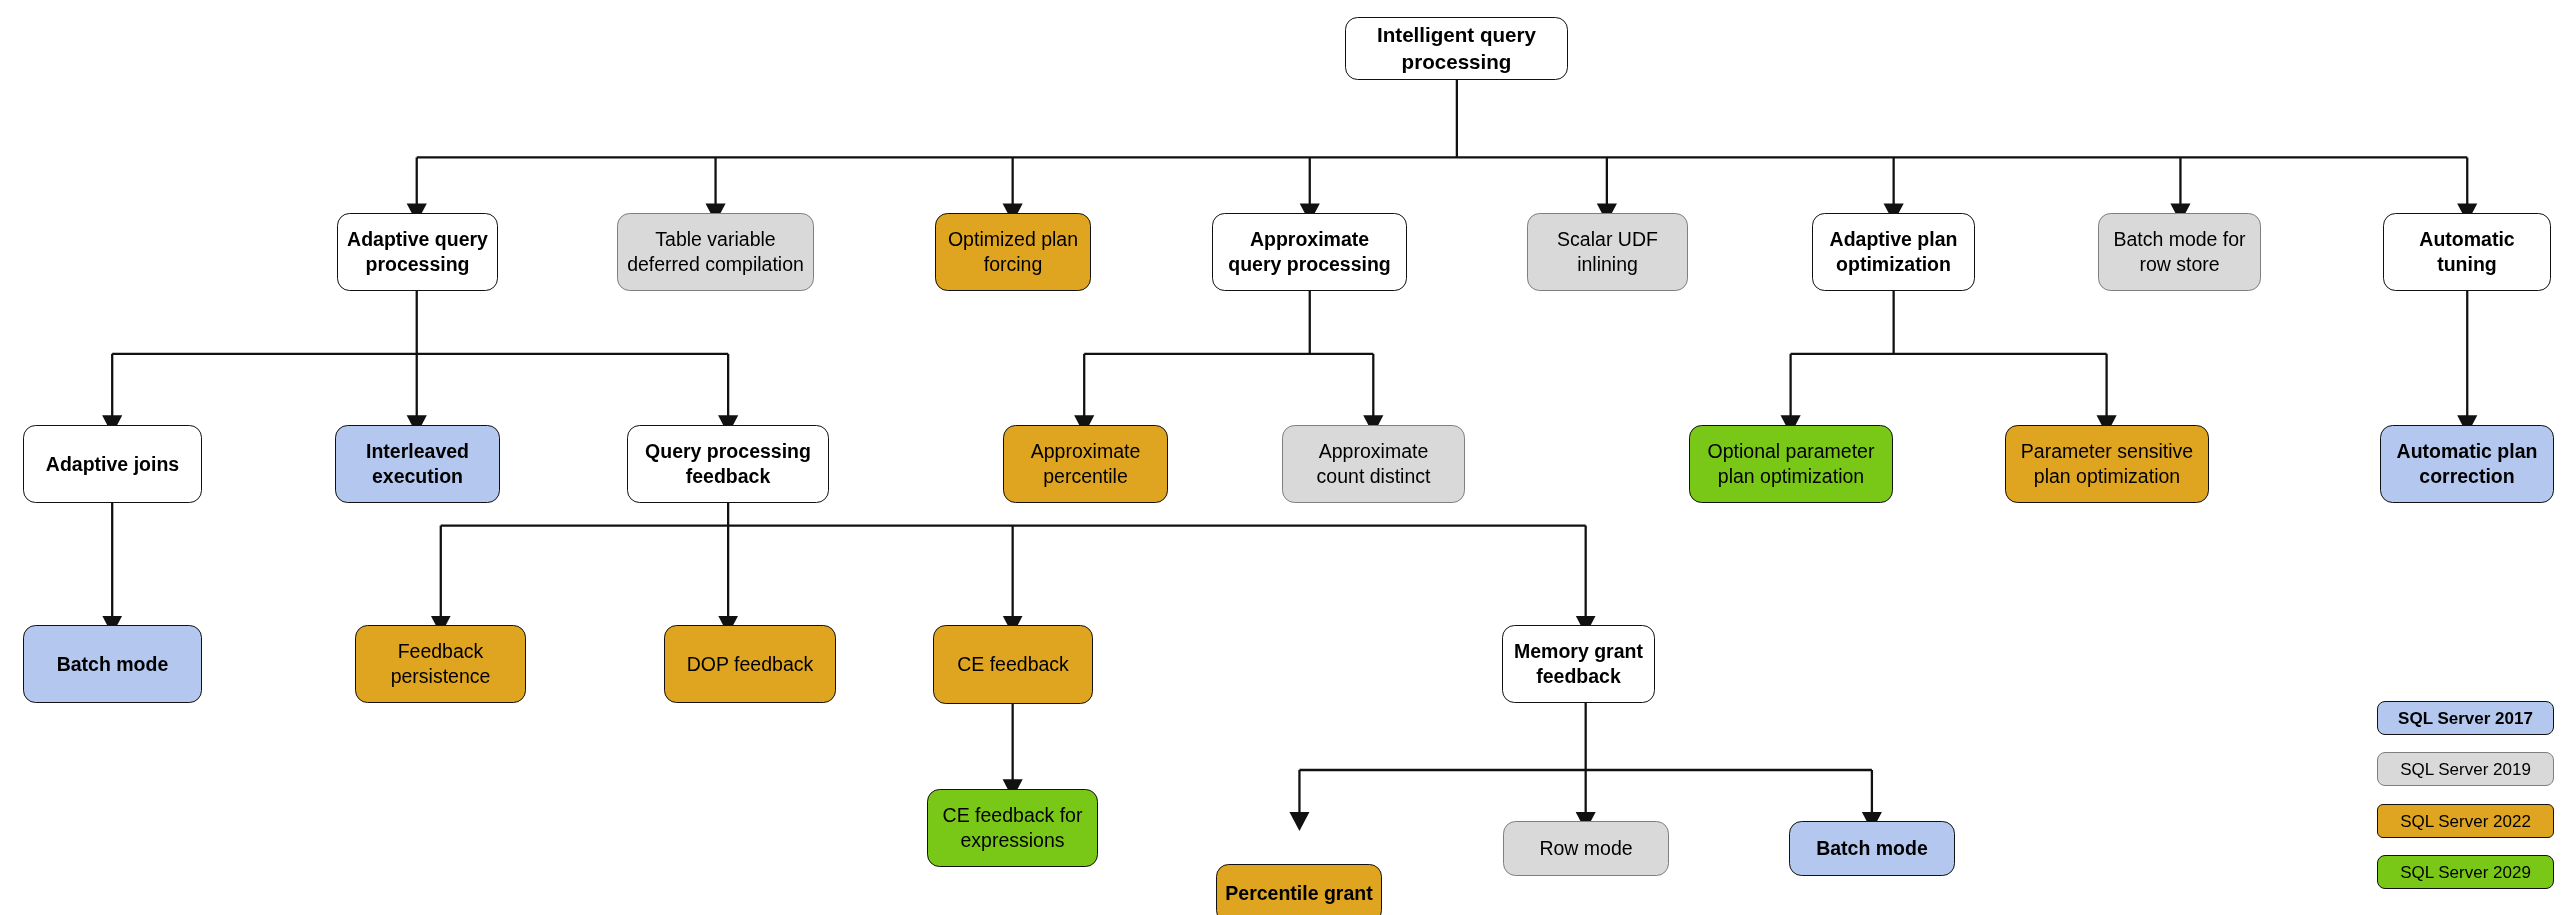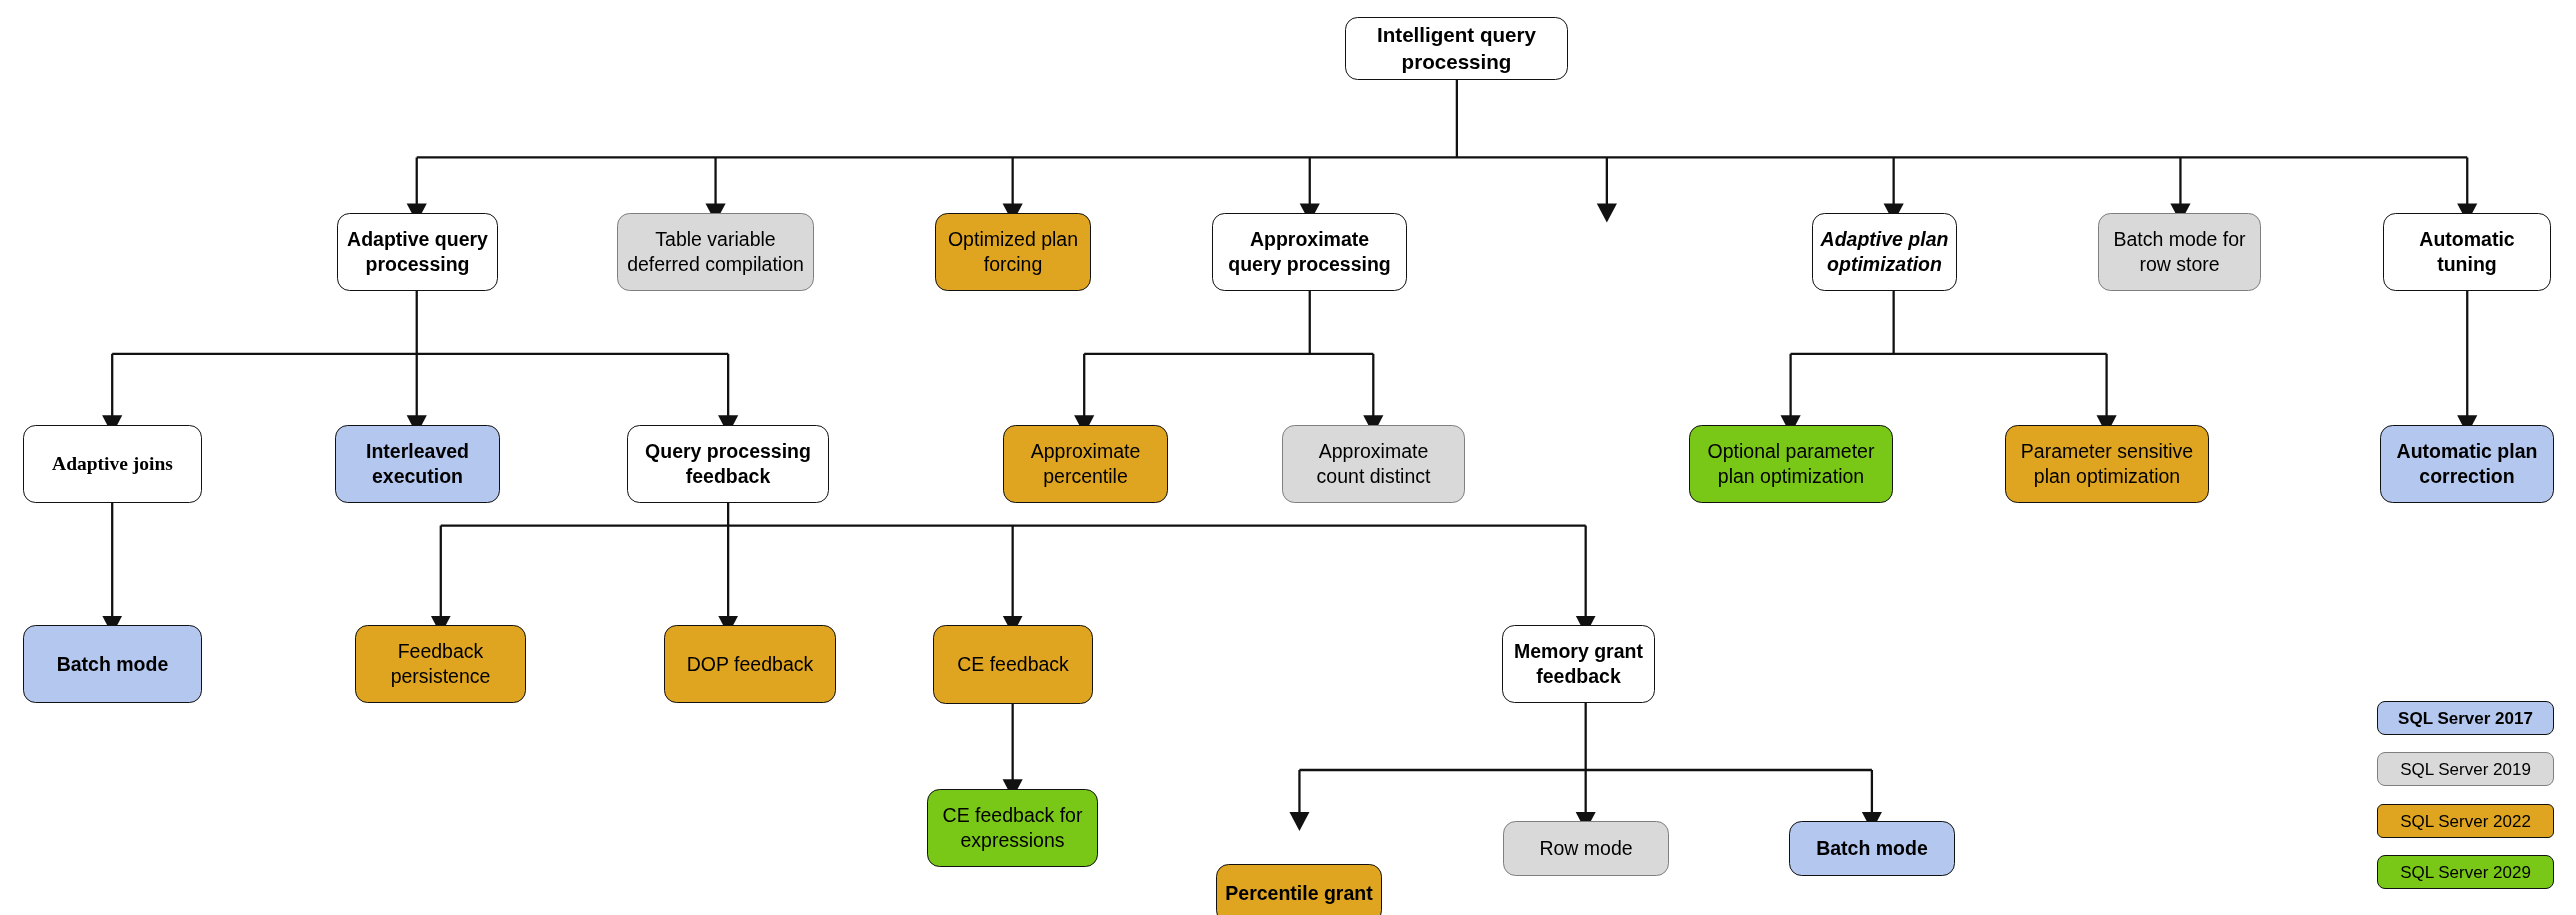--- a/index.html
+++ b/index.html
@@ -101,31 +101,33 @@
 
   <div class="node n-gray" style="left:617px;top:213px;width:197px;height:78px;font-size:19.5px;">Table variable
 deferred compilation</div>
 
   <div class="node n-orange" style="left:935px;top:213px;width:156px;height:78px;font-size:19.5px;">Optimized plan
 forcing</div>
 
   <div class="node n-white" style="left:1212px;top:213px;width:195px;height:78px;font-size:19.5px;">Approximate
 query processing</div>
 
+  <div class="node n-gray" style="left:1527px;top:213px;width:161px;height:78px;font-size:19.5px;">Scalar UDF
+inlining</div>
 
-  <div class="node n-white" style="left:1812px;top:213px;width:145px;height:78px;font-size:19.5px;font-style:italic;">Adaptive plan
+  <div class="node n-white" style="left:1812px;top:213px;width:163px;height:78px;font-size:19.5px;">Adaptive plan
 optimization</div>
 
   <div class="node n-gray" style="left:2098px;top:213px;width:163px;height:78px;font-size:19.5px;">Batch mode for
 row store</div>
 
   <div class="node n-white" style="left:2383px;top:213px;width:168px;height:78px;font-size:19.5px;">Automatic
 tuning</div>
 
-  <div class="node n-white" style="left:23px;top:425px;width:179px;height:78px;font-size:19.5px;font-family:Liberation Serif, serif;">Adaptive joins</div>
+  <div class="node n-white" style="left:23px;top:425px;width:179px;height:78px;font-size:19.5px;">Adaptive joins</div>
 
   <div class="node n-blue" style="left:335px;top:425px;width:165px;height:78px;font-size:19.5px;">Interleaved
 execution</div>
 
   <div class="node n-white" style="left:627px;top:425px;width:202px;height:78px;font-size:19.5px;">Query processing
 feedback</div>
 
   <div class="node n-orange" style="left:1003px;top:425px;width:165px;height:78px;font-size:19.5px;">Approximate
 percentile</div>
 

